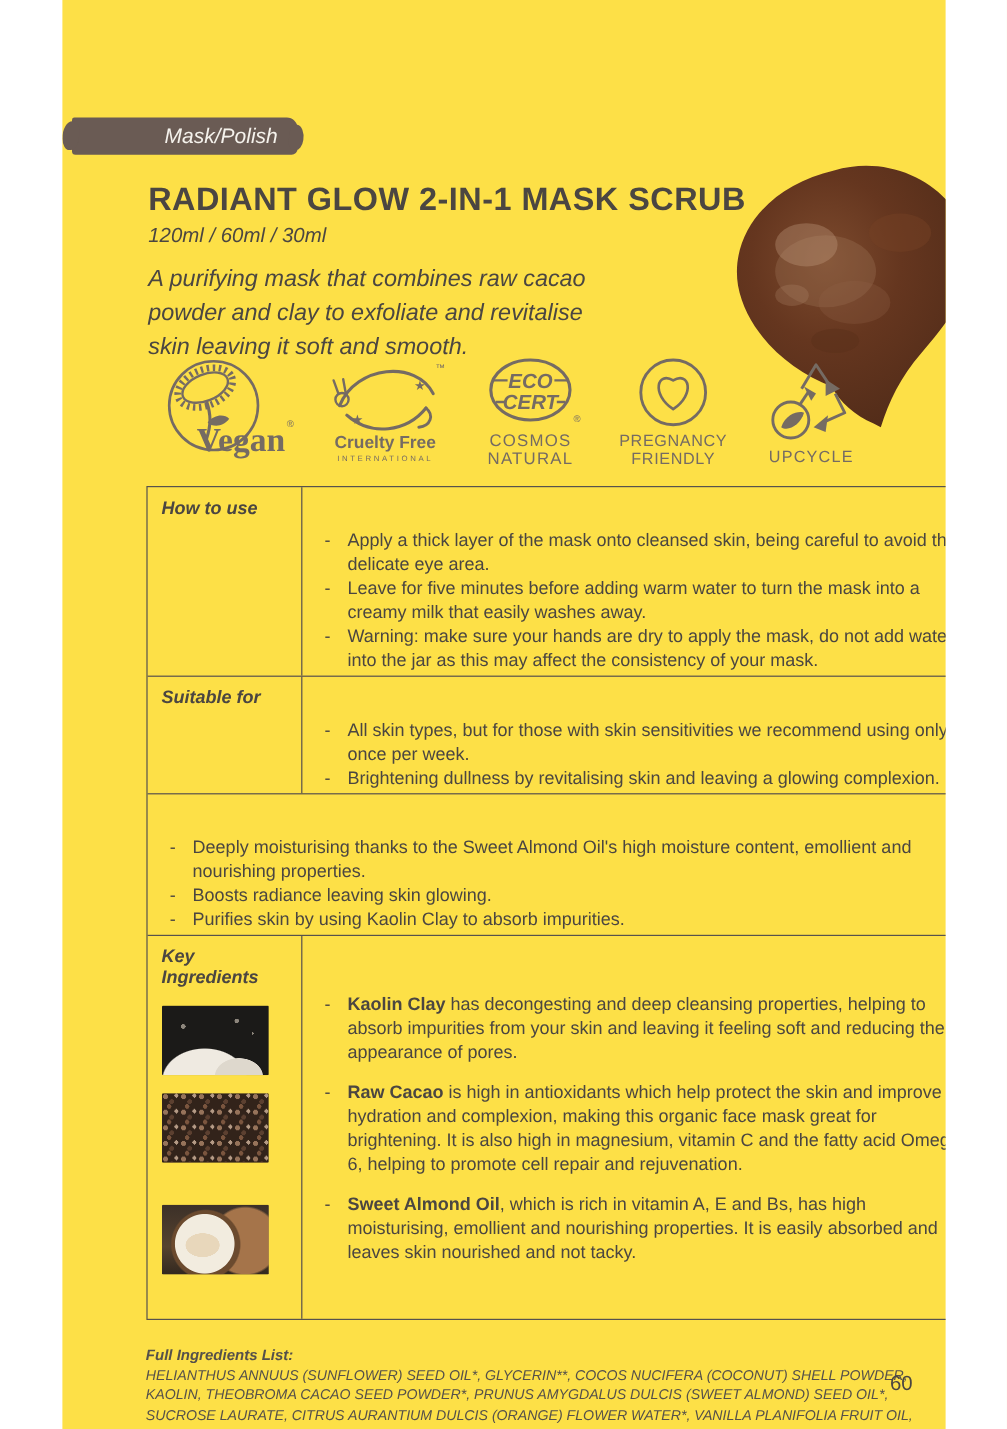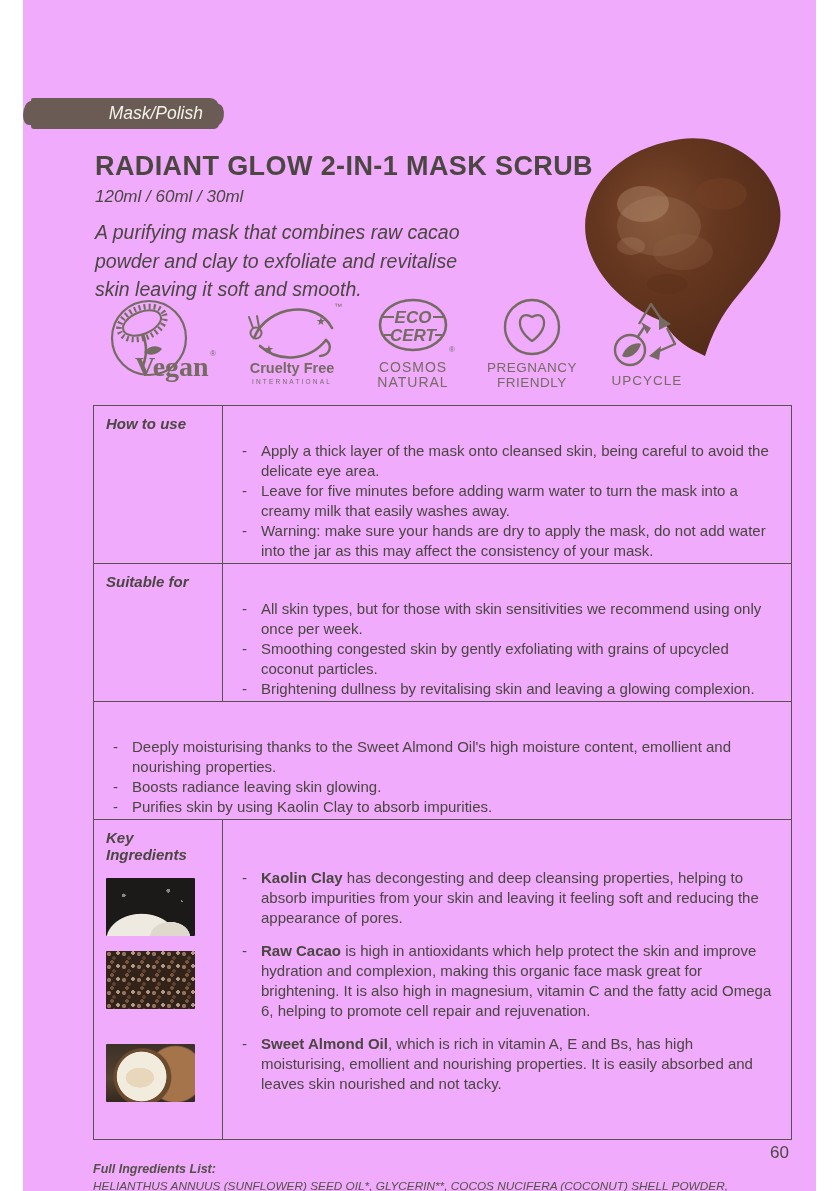--- a/index.html
+++ b/index.html
@@ -1,20 +1,20 @@
 <!DOCTYPE html>
 <html><head>
 <meta charset="utf-8">
 <style>
   * { box-sizing: border-box; margin: 0; padding: 0; }
   html,body { background:#ffffff; }
   .page {
     position: relative;
-    width: 793px; height: 1191px;
-    background: #f0abfc;
+    width: 736px; height: 1191px;
+    background: #fde047;
     font-family: "Liberation Sans", sans-serif;
     color: #4b4641;
     overflow: hidden;
     margin: 0 auto;
   }
   
   .tag {
     position: absolute; left: 8px; top: 98px;
     width: 188px; height: 31px;
     background: #6a5b54;
@@ -241,21 +241,20 @@
               <li>Warning: make sure your hands are dry to apply the mask, do not add water into the jar as this may affect the consistency of your mask.</li>
             </ul>
         </div>
       </div>
 
       <div class="row">
         <div class="row-label">Suitable for</div>
         <div class="row-content">
           <ul class="bullets">
               <li>All skin types, but for those with skin sensitivities we recommend using only once per week.</li>
-              <li>Smoothing congested skin by gently exfoliating with grains of upcycled coconut particles.</li>
               <li>Brightening dullness by revitalising skin and leaving a glowing complexion.</li>
             </ul>
         </div>
       </div>
 
       <div class="row">
         <div class="row-content">
           <ul class="bullets">
               <li>Deeply moisturising thanks to the Sweet Almond Oil's high moisture content, emollient and nourishing properties.</li>
               <li>Boosts radiance leaving skin glowing.</li>

